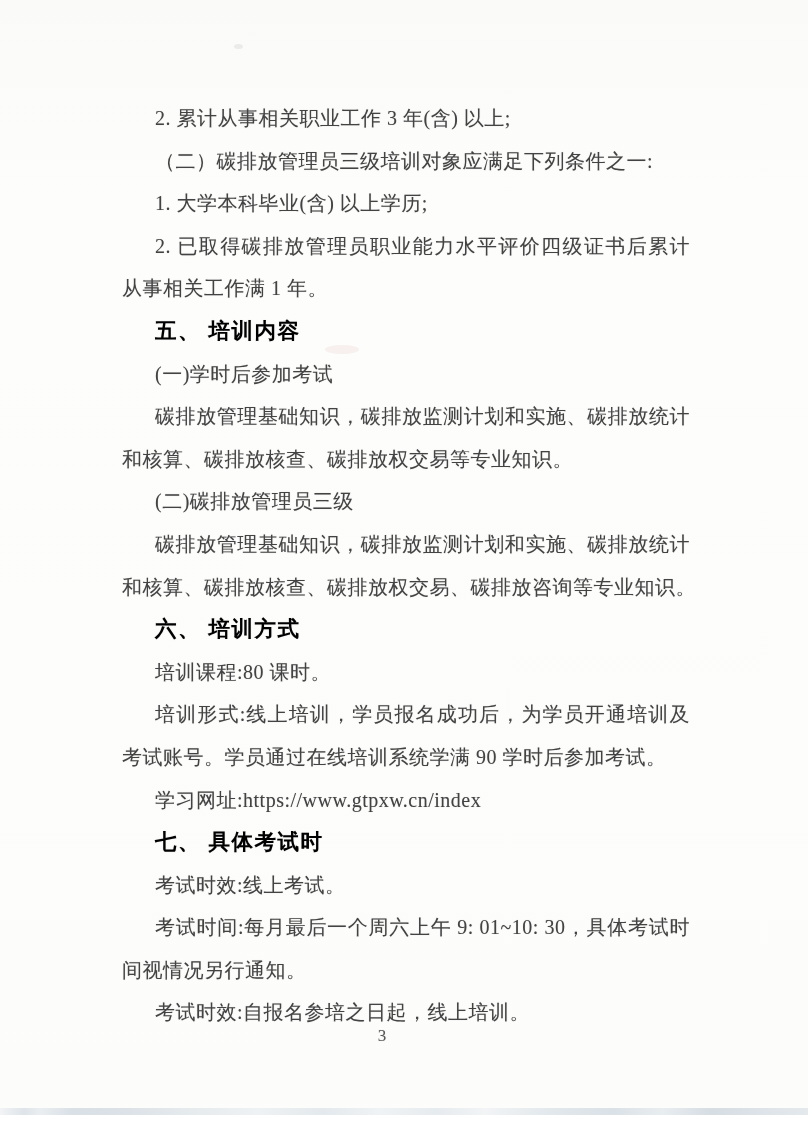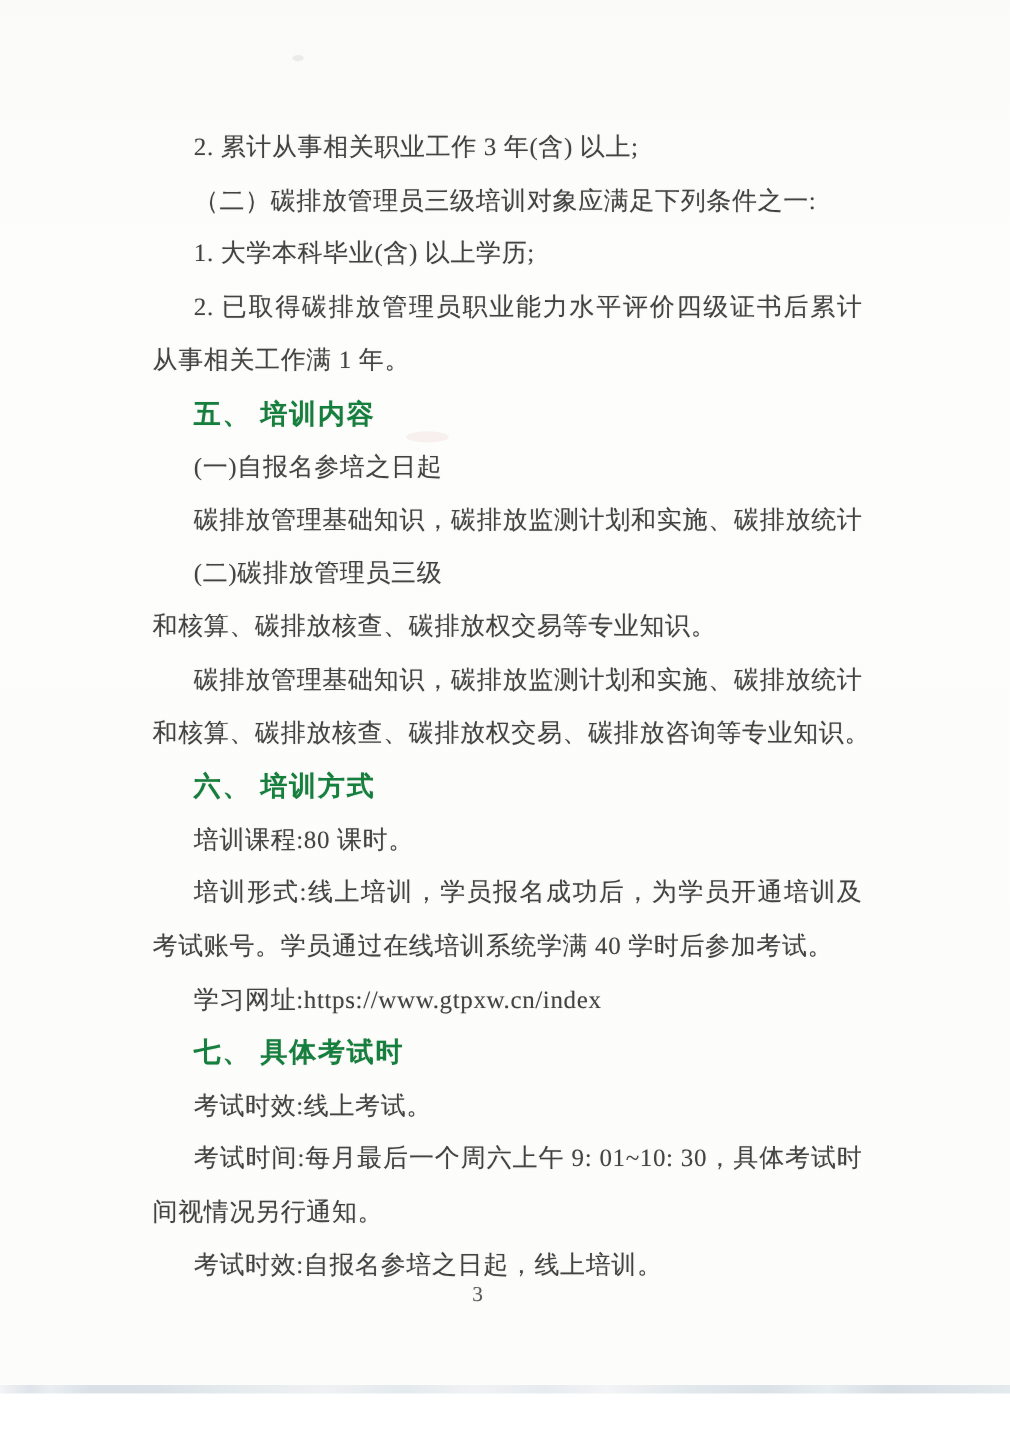--- a/index.html
+++ b/index.html
@@ -46,21 +46,21 @@
   .line.fill {
     white-space: normal;
     text-align: justify;
     text-align-last: justify;
   }
   .line.heading {
     font-family: "Liberation Sans", "DejaVu Sans", sans-serif;
     font-weight: 600;
     font-size: 21.5px;
     letter-spacing: 1.5px;
-    color: #15803d;
+    color: #000000;
   }
   .page-number {
     position: absolute;
     top: 1022px;
     left: 122px;
     width: 520px;
     height: 28px;
     line-height: 28px;
     text-align: center;
     font-size: 17px;
@@ -110,30 +110,30 @@
   <div class="smudge-dot"></div>
   <div class="smudge-pink"></div>
 
   <main class="content" id="doc-content">
       <div class="line indent">2. 累计从事相关职业工作 3 年(含) 以上;</div>
       <div class="line indent">（二）碳排放管理员三级培训对象应满足下列条件之一:</div>
       <div class="line indent">1. 大学本科毕业(含) 以上学历;</div>
       <div class="line indent fill">2. 已取得碳排放管理员职业能力水平评价四级证书后累计</div>
       <div class="line">从事相关工作满 1 年。</div>
       <div class="line heading indent">五、 培训内容</div>
-      <div class="line indent">(一)自报名参培之日起</div>
+      <div class="line indent">(一)学时后参加考试</div>
       <div class="line indent fill">碳排放管理基础知识，碳排放监测计划和实施、碳排放统计</div>
+      <div class="line">和核算、碳排放核查、碳排放权交易等专业知识。</div>
       <div class="line indent">(二)碳排放管理员三级</div>
-      <div class="line">和核算、碳排放核查、碳排放权交易等专业知识。</div>
       <div class="line indent fill">碳排放管理基础知识，碳排放监测计划和实施、碳排放统计</div>
       <div class="line">和核算、碳排放核查、碳排放权交易、碳排放咨询等专业知识。</div>
       <div class="line heading indent">六、 培训方式</div>
       <div class="line indent">培训课程:80 课时。</div>
       <div class="line indent fill">培训形式:线上培训，学员报名成功后，为学员开通培训及</div>
-      <div class="line">考试账号。学员通过在线培训系统学满 40 学时后参加考试。</div>
+      <div class="line">考试账号。学员通过在线培训系统学满 90 学时后参加考试。</div>
       <div class="line indent">学习网址:https://www.gtpxw.cn/index</div>
       <div class="line heading indent">七、 具体考试时</div>
       <div class="line indent">考试时效:线上考试。</div>
       <div class="line indent fill">考试时间:每月最后一个周六上午 9: 01~10: 30，具体考试时</div>
       <div class="line">间视情况另行通知。</div>
       <div class="line indent">考试时效:自报名参培之日起，线上培训。</div>
     </main>
 
   <div class="page-number">3</div>
 

